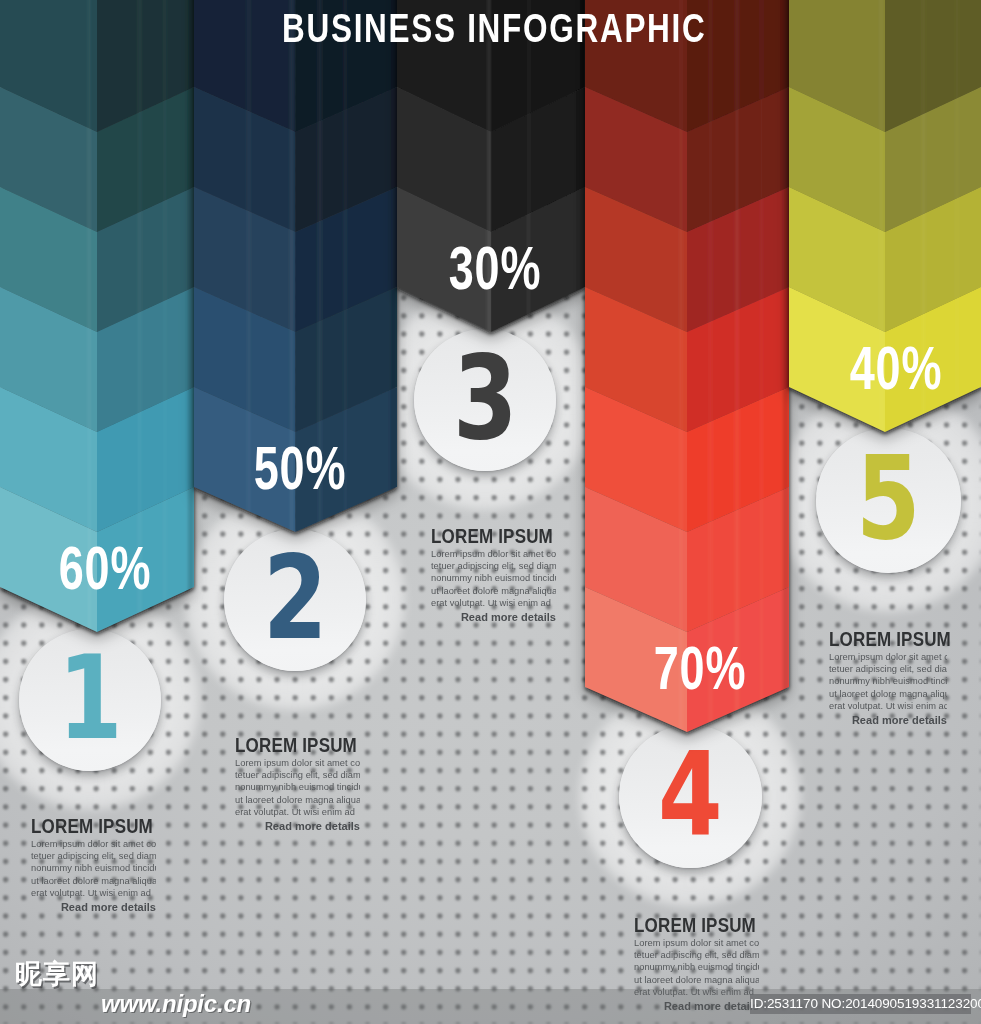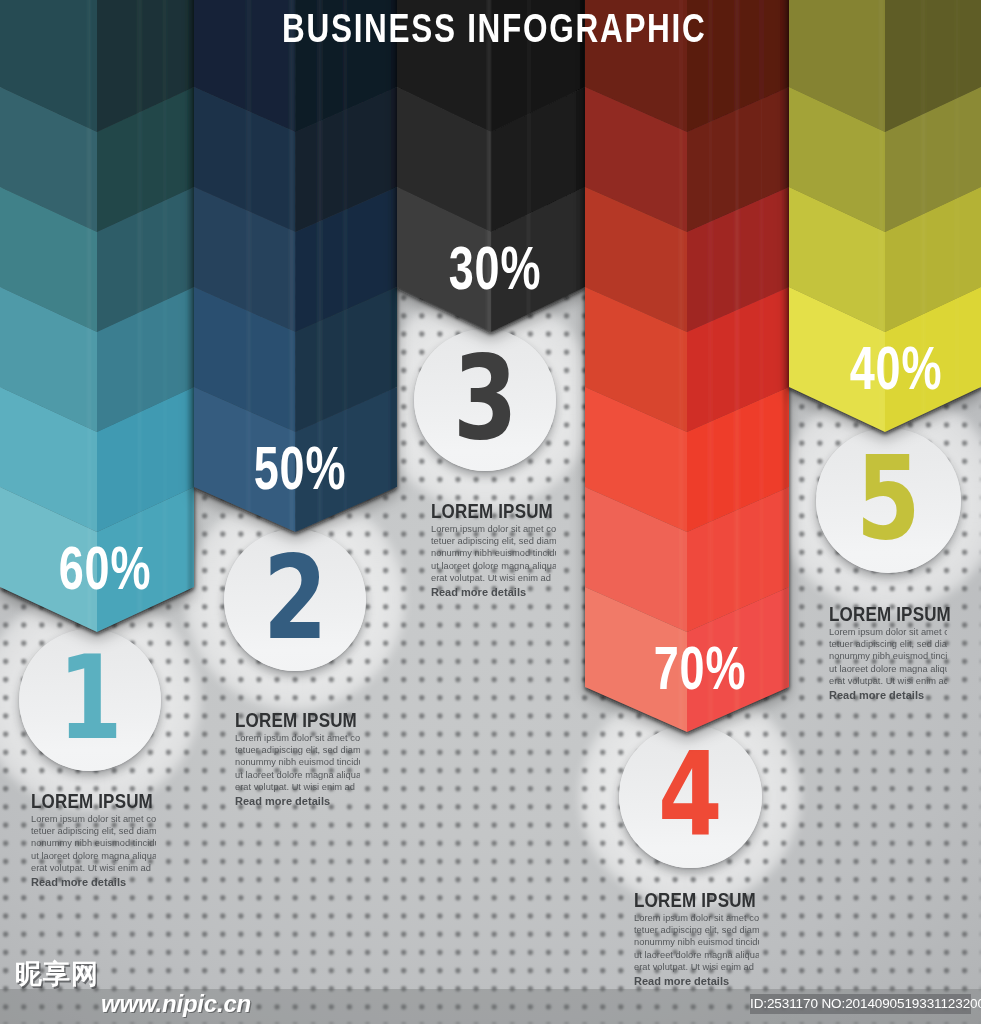--- a/index.html
+++ b/index.html
@@ -34,28 +34,28 @@
         rgba(255,255,255,.14) 89%, rgba(255,255,255,0) 100%);
      filter:blur(5px);}
   .circle{position:absolute;border-radius:50%;z-index:3;
      background:linear-gradient(178deg, #e7e8e9 0%, #eaebec 26%, #eff0f1 62%, #f3f4f5 84%, #f2f3f4 100%);
      box-shadow:0 5px 10px rgba(24,26,28,.34), 0 1px 2px rgba(24,26,28,.16);
      display:flex;align-items:center;justify-content:center;}
   .circle span{font-weight:bold;line-height:1;display:block;transform:scaleX(.80);
      font-family:"DejaVu Sans",sans-serif;}
 
   
-  .block{position:absolute;z-index:5;}
+  .block{position:absolute;z-index:5;margin-top:25px;}
   .block .hd{font-weight:bold;letter-spacing:.2px;color:#303234;font-size:20px;line-height:21px;
      text-transform:uppercase;margin-bottom:1px;white-space:nowrap;
      transform:scaleX(.851);transform-origin:0 0;}
   .block .body{font-size:9.3px;line-height:12.2px;color:#54575a;letter-spacing:.02px;}
   .block .ln{color:#54575a;white-space:nowrap;overflow:hidden;}
   .block .lnk{color:#4a4d50;font-weight:bold;font-size:11px;line-height:15px;
-     white-space:nowrap;overflow:hidden;margin-top:1px;}
+     white-space:nowrap;overflow:hidden;margin-top:1px;text-align:right;}
 
   
   .pct{position:absolute;z-index:5;color:#fff;font-weight:bold;letter-spacing:1px;
        text-align:center;transform:scaleX(.726);}
 
   
   .headline{position:absolute;z-index:5;left:282px;top:8px;color:#fff;font-weight:bold;white-space:nowrap;
      font-size:41px;line-height:41px;letter-spacing:2.2px;
      transform:scaleX(.769);transform-origin:0 0;}
 

